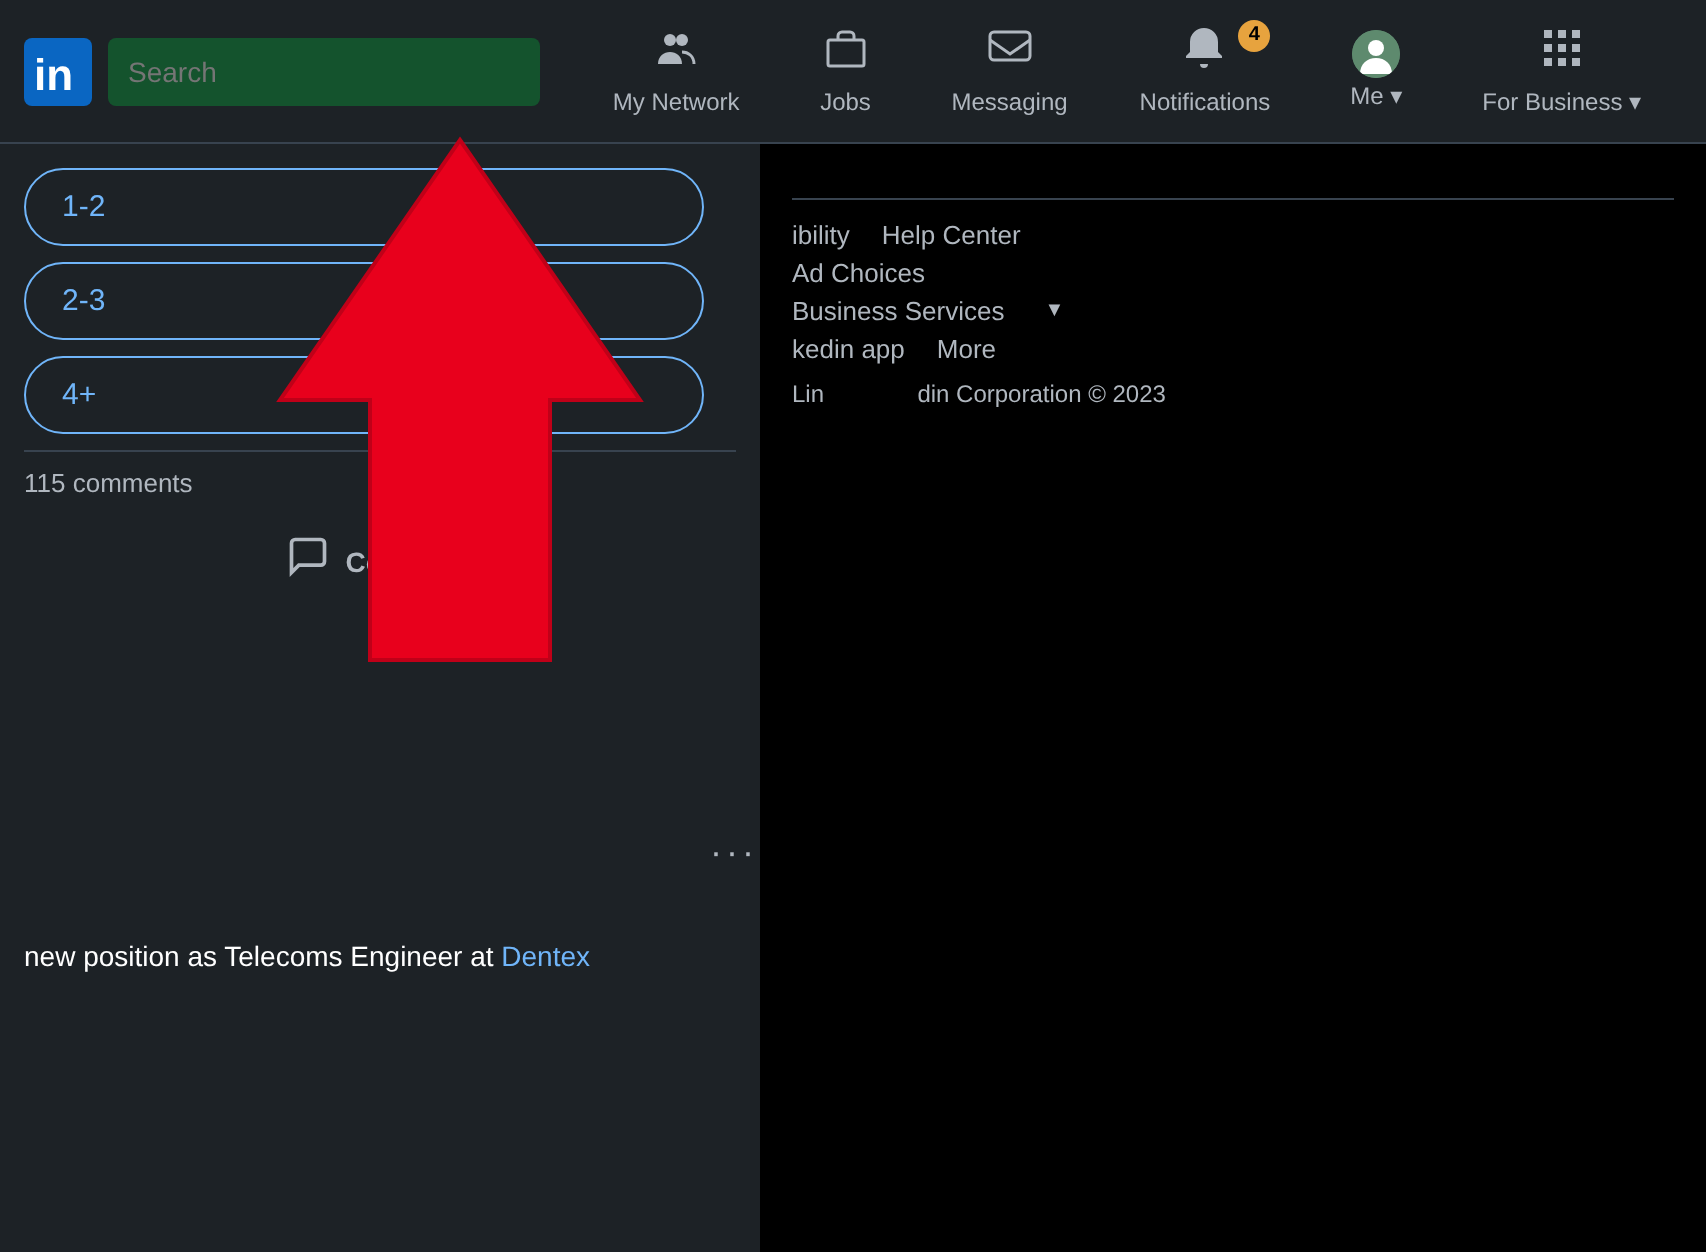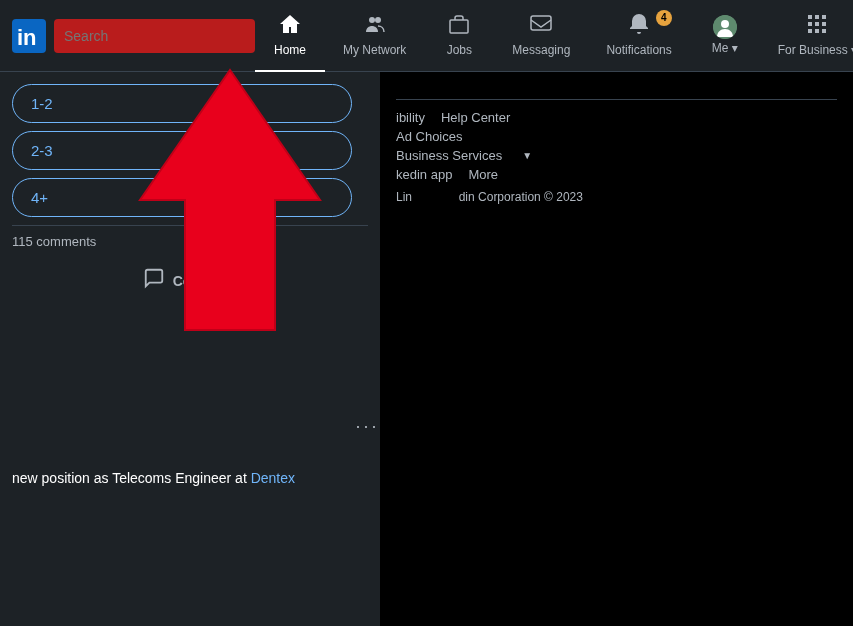--- a/index.html
+++ b/index.html
@@ -24,28 +24,29 @@
       z-index: 100;
       border-bottom: 1px solid #38434f;
     }
     .nav-logo {
       width: 34px;
       height: 34px;
       margin-right: 8px;
       flex-shrink: 0;
     }
     .nav-search {
-      background: #b91c1c;
+      background: #14532d;
       border: none;
       border-radius: 4px;
       height: 34px;
       width: 216px;
       padding: 0 10px;
       color: #b0b7bf;
       font-size: 14px;
+      margin-right: 16px;
     }
     .nav-items {
       display: flex;
       align-items: center;
       flex: 1;
       justify-content: center;
       gap: 0;
     }
     .nav-item {
       display: flex;
@@ -255,28 +256,20 @@
 
   <svg class="nav-logo" viewBox="0 0 34 34" fill="none">
     <rect width="34" height="34" rx="4" fill="#0a66c2"></rect>
     <text x="5" y="26" font-size="22" font-weight="bold" fill="white" font-family="Arial">in</text>
   </svg>
 
   <input class="nav-search" type="text" placeholder="Search" style="">
 
   <div class="nav-items">
 
-    <div class="nav-item active">
-      <span class="icon">
-        <svg width="24" height="24" viewBox="0 0 24 24" fill="white">
-            <path d="M12 3L2 12h3v9h6v-6h2v6h6v-9h3z"></path>
-          </svg>
-      </span>
-      <span class="label">Home</span>
-    </div>
 
     <div class="nav-item">
       <span class="icon">
         <svg width="24" height="24" viewBox="0 0 24 24" fill="#b0b7bf">
             <circle cx="9" cy="8" r="3"></circle>
             <circle cx="15" cy="8" r="3"></circle>
             <path d="M3 20c0-4 3-6 6-6s6 2 6 6"></path>
             <path d="M15 14c3 0 6 2 6 6" stroke="#b0b7bf" stroke-width="1.5" fill="none"></path>
           </svg>
       </span>

